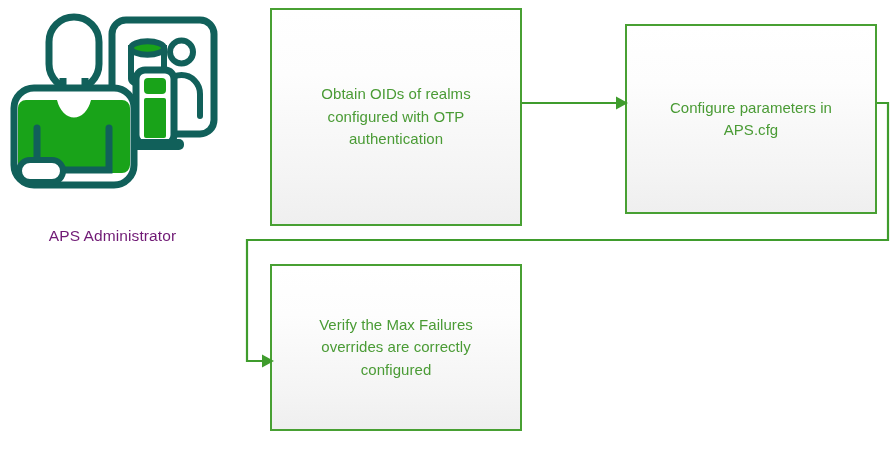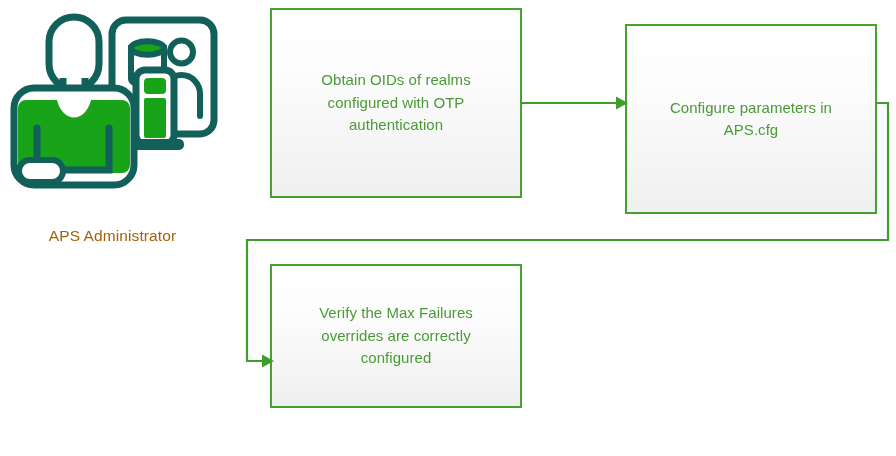--- a/index.html
+++ b/index.html
@@ -40,21 +40,21 @@
     height: 190px;
   }
   .actor-caption {
     position: absolute;
     left: 0px;
     top: 218px;
     width: 225px;
     text-align: center;
     font-size: 15.5px;
     line-height: 20px;
-    color: #a16207;
+    color: #701a75;
     letter-spacing: 0.1px;
     white-space: nowrap;
   }
 
   
   .proc-box {
     position: absolute;
     box-sizing: border-box;
     border: 2px solid #48a033;
     background: linear-gradient(to bottom, #ffffff 0%, #fdfdfd 30%, #f4f4f4 78%, #efefef 100%);
@@ -69,33 +69,33 @@
     text-align: center;
     padding: 0 14px;
     white-space: pre-line;
     letter-spacing: 0.05px;
   }
 
   #box-obtain-oids {
     left: 270px;
     top: 8px;
     width: 252px;
-    height: 190px;
+    height: 218px;
   }
   #box-configure-params {
     left: 625px;
     top: 24px;
     width: 252px;
     height: 190px;
   }
   #box-verify-overrides {
     left: 270px;
     top: 264px;
     width: 252px;
-    height: 144px;
+    height: 167px;
   }
 
   
   #connectors {
     position: absolute;
     left: 0;
     top: 0;
     width: 896px;
     height: 456px;
     pointer-events: none;

